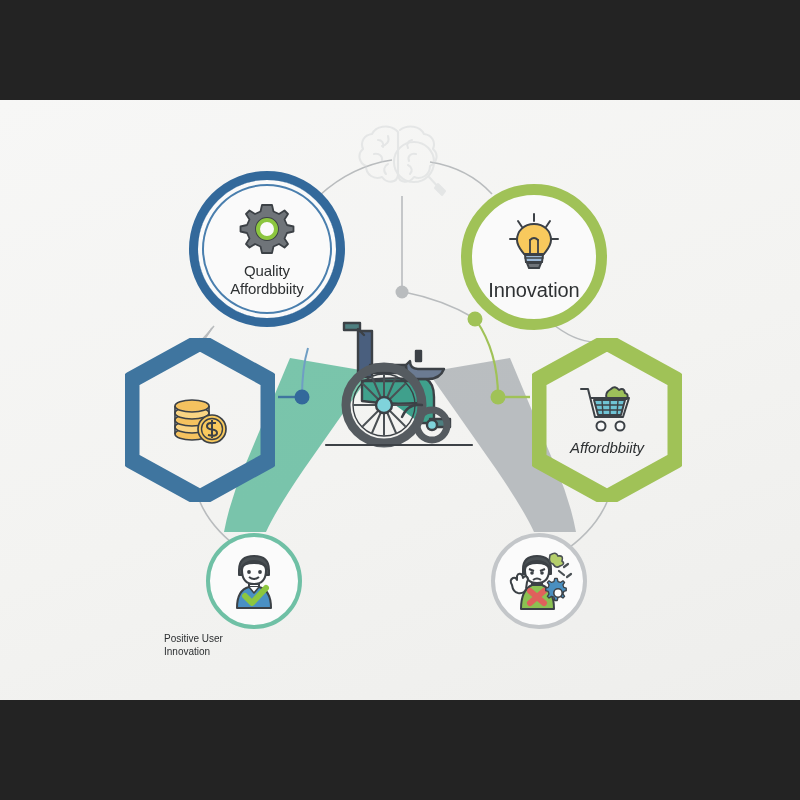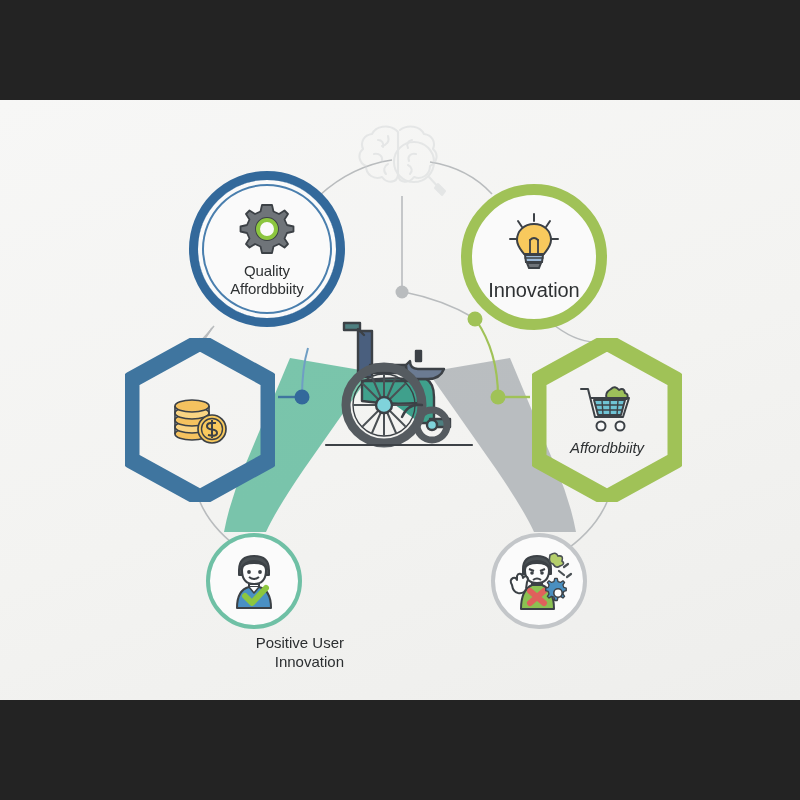--- a/index.html
+++ b/index.html
@@ -119,23 +119,23 @@
     margin-top: 7px;
     font-family: "Liberation Sans", sans-serif;
   }
   #node-innovation .node-label { font-size: 20px; }
   #node-quality .node-label { font-size: 15px; margin-top: 5px; }
   #node-afford .node-label { font-size: 15px; margin-top: 4px; }
 
   .outcome-caption {
     position: absolute;
     z-index: 7;
-    text-align: right;
+    text-align: left;
     color: #2c2f31;
-    font-size: 15px;
+    font-size: 10px;
     line-height: 1.28;
     font-family: "Liberation Sans", sans-serif;
   }
   #caption-positive { left: 164px; top: 533px; width: 180px; }
   #caption-problem  { left: 444px; top: 533px; width: 196px; }
 
   #watermark-brain {
     position: absolute;
     left: 352px; top: 18px;
     z-index: 2;

